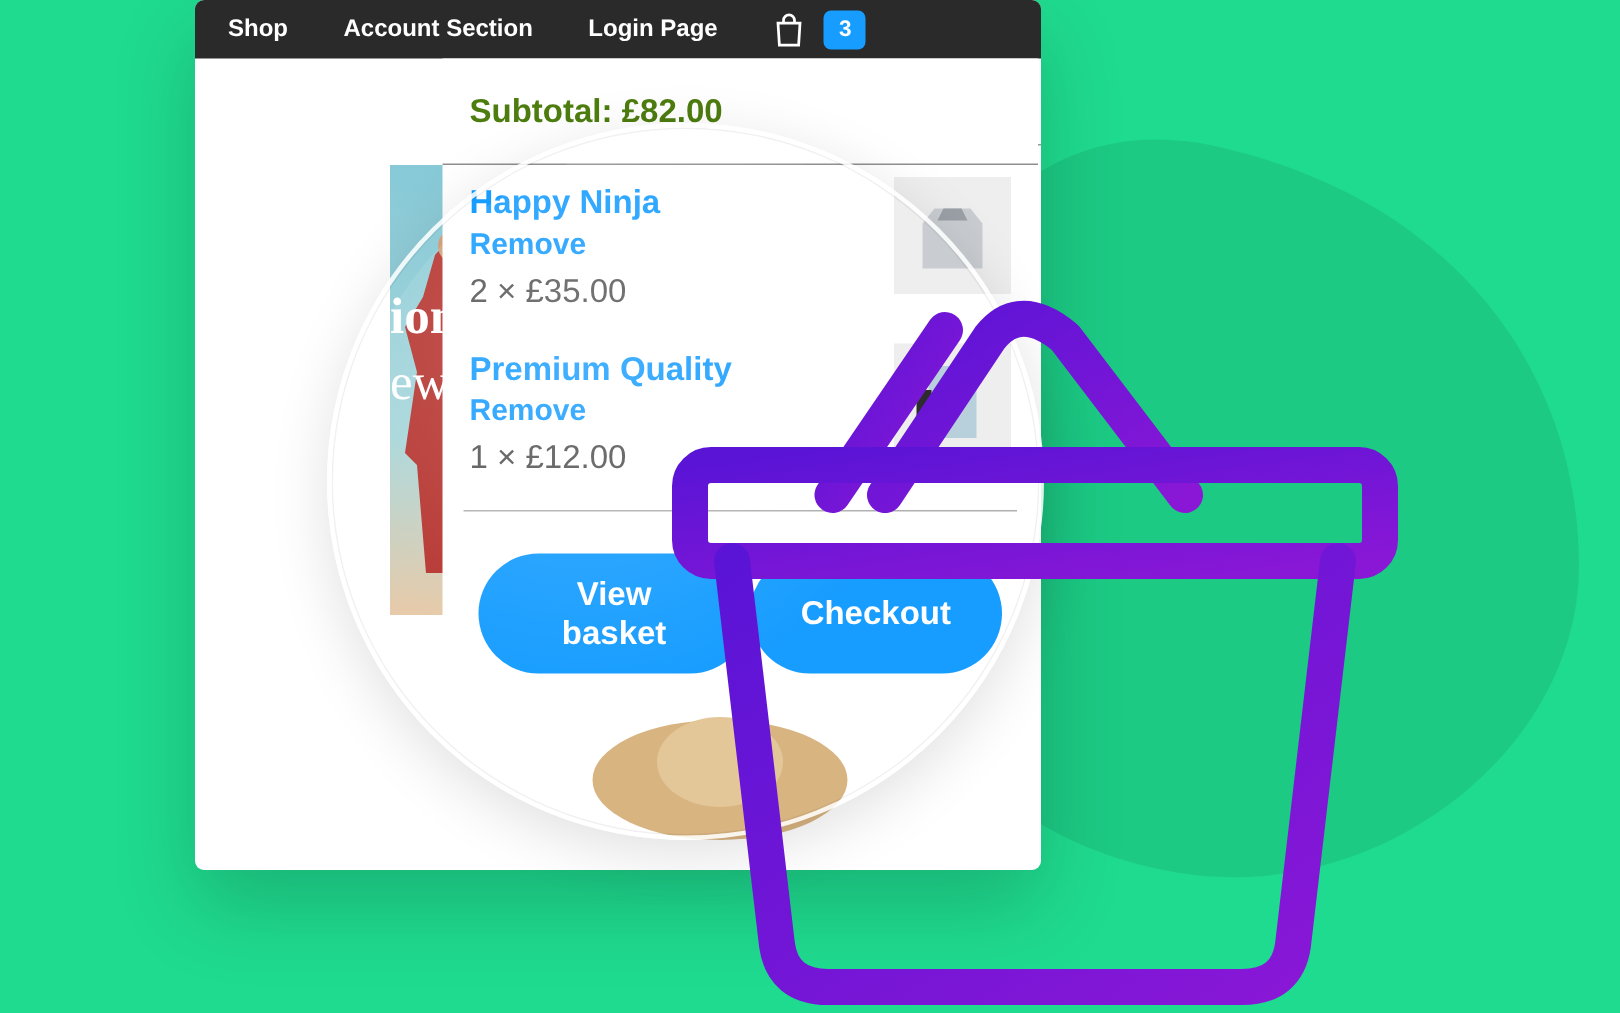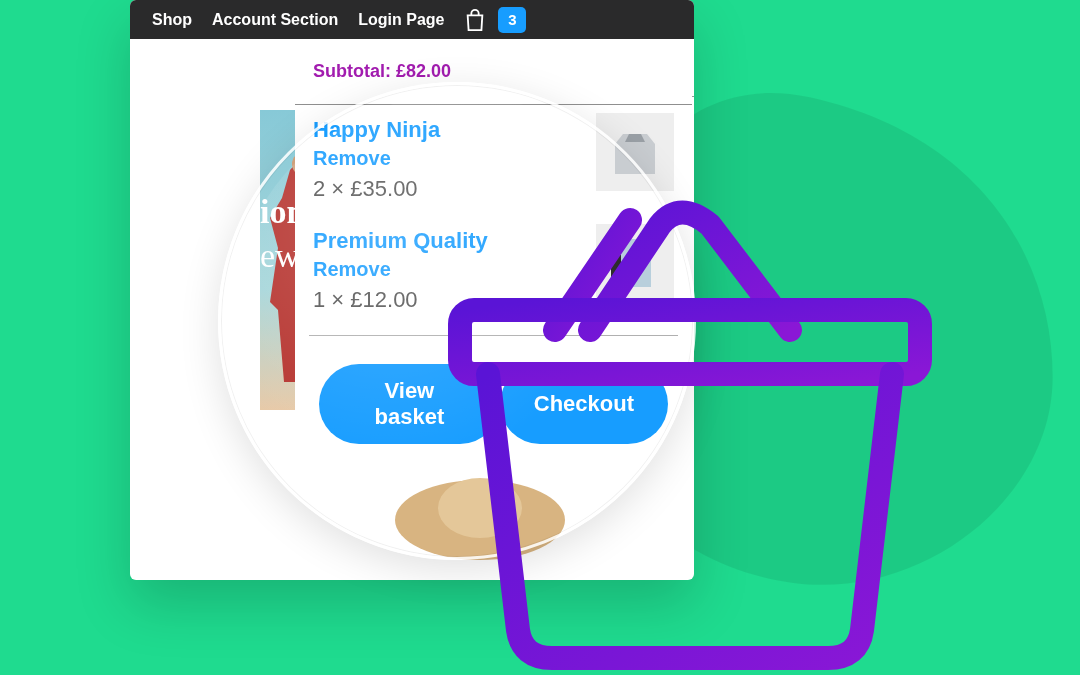--- a/index.html
+++ b/index.html
@@ -10,34 +10,34 @@
   .bg-leaf { position:absolute; right:-40px; top:60px; width:620px; height:560px; opacity:.07; pointer-events:none; }
 
   
   .card {
     position:absolute; left:130px; top:0; width:564px; height:580px;
     background:#fff; border-radius:6px; overflow:hidden;
     box-shadow:0 24px 55px rgba(0,0,0,.18);
   }
   .topbar {
     height:39px; background:#2a2a2b; display:flex; align-items:center;
-    gap:20px; padding:0 22px; color:#fff; font-weight:700; font-size:16px;
+    gap:37px; padding:0 22px; color:#fff; font-weight:700; font-size:16px;
   }
   .topbar .cart-area{ display:flex; align-items:center; gap:12px;}
   .bag-icon{ width:22px; height:24px; display:inline-block; }
   .cart-badge{
     background:#179dff; color:#fff; min-width:28px; height:26px; border-radius:5px;
     display:flex; align-items:center; justify-content:center; font-weight:700; font-size:15px;
   }
 
   .dropdown{
     position:absolute; left:165px; top:39px; width:397px; background:#fff;
   }
   .dd-row{ padding:22px 18px; border-bottom:1px solid #8f8f8f;}
-  .subtotal{ color:#a21caf; font-size:18px; font-weight:600;}
+  .subtotal{ color:#4d7c0f; font-size:22px; font-weight:600;}
   .item{ padding:12px 18px 14px; position:relative;}
   .item .name{ color:#179dff; font-size:22px; font-weight:600; display:block;}
   .item .remove{ color:#179dff; font-size:20px; font-weight:600; display:block; margin-top:4px;}
   .item .qty{ color:#555; font-size:22px; font-weight:500; margin-top:6px;}
   .thumb{
     position:absolute; right:18px; top:8px; width:78px; height:78px;
     background:#eee; display:flex; align-items:center; justify-content:center;
   }
   .divider{ height:1px; background:#b0b0b0; margin:8px 14px 0;}
   .buttons{ display:flex; justify-content:space-between; padding:28px 24px;}

